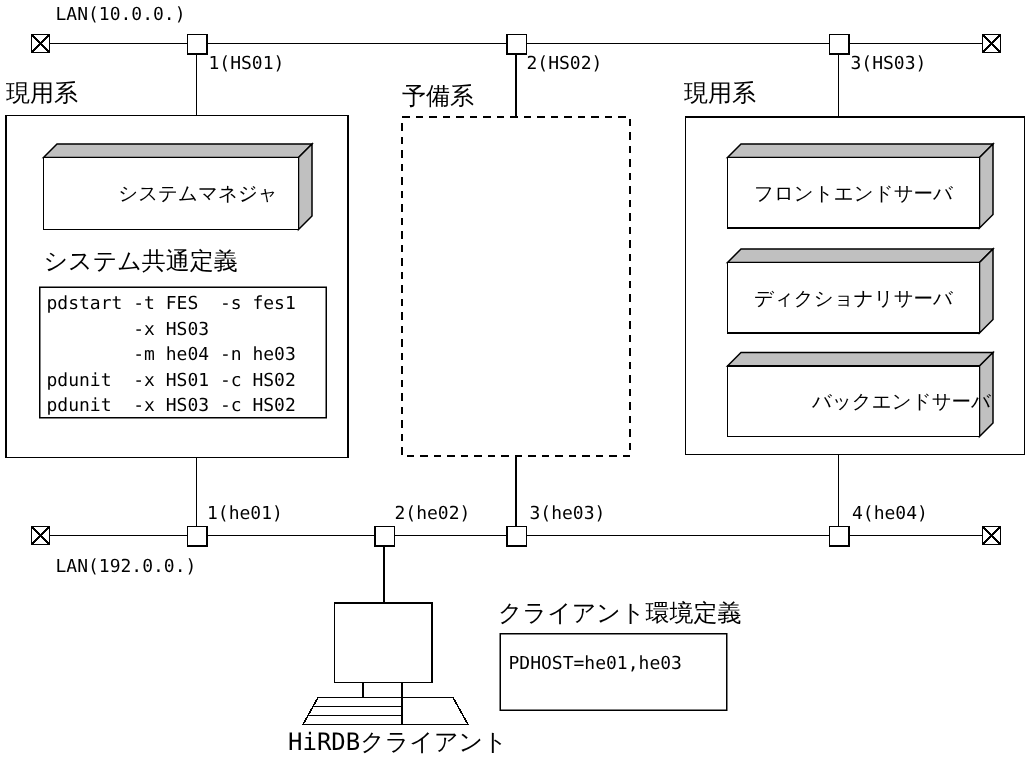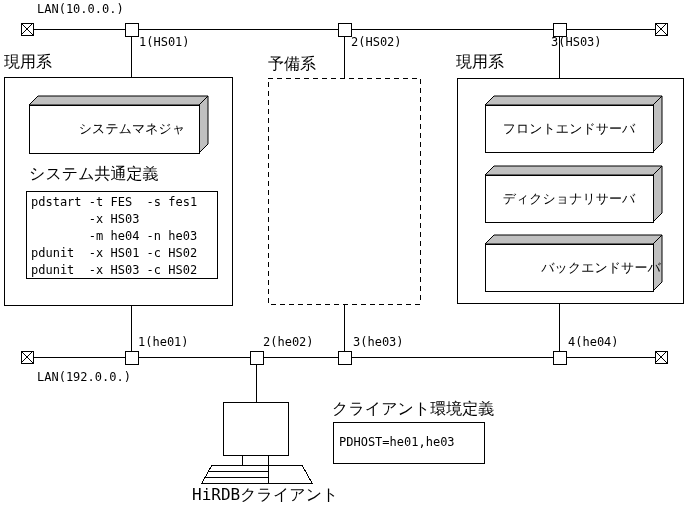--- a/index.html
+++ b/index.html
@@ -16,21 +16,21 @@
   svg.shapes{position:absolute;left:0;top:0;width:688px;height:511px;}
   .wire{stroke:var(--line);stroke-width:1;fill:none;shape-rendering:crispEdges;}
   .dashwire{stroke:var(--line);stroke-width:1;fill:none;stroke-dasharray:5 4;shape-rendering:crispEdges;}
   .whitebox{fill:#ffffff;stroke:var(--line);stroke-width:1;shape-rendering:crispEdges;}
   .face{fill:var(--face);stroke:var(--line);stroke-width:1;}
   .lbl{position:absolute;font-size:16px;line-height:13px;white-space:pre;}
   .small{font-size:12px;line-height:12px;}
   .boxlabel{position:absolute;display:flex;align-items:center;justify-content:center;font-size:13px;white-space:pre;}
   .codebox{position:absolute;left:26px;top:191px;width:192px;height:88px;border:1px solid var(--line);box-sizing:border-box;padding:2px 0 0 4px;}
   .codebox .cl{font-size:12px;line-height:17px;white-space:pre;}
-  .envbox{position:absolute;left:333px;top:422px;width:152px;height:42px;border:1px solid var(--line);box-sizing:border-box;padding:13px 16px 0 5px;}
+  .envbox{position:absolute;left:333px;top:422px;width:152px;height:52px;border:1px solid var(--line);box-sizing:border-box;padding:13px 16px 0 5px;}
   .envbox .cl{font-size:12px;line-height:13px;white-space:pre;}
 </style>
 </head>
 <body>
 
 <div class="canvas">
 
   <svg class="shapes">
 
     <line class="wire" x1="27" y1="29" x2="661" y2="29"></line>
@@ -108,21 +108,21 @@
       <polygon class="whitebox" points="212,465 302,465 312,483 202,483"></polygon>
       <line class="wire" x1="209" y1="471" x2="268" y2="471"></line>
       <line class="wire" x1="206" y1="477" x2="268" y2="477"></line>
       <line class="wire" x1="268" y1="465" x2="268" y2="483"></line>
     </g>
   </svg>
 
   <div class="lbl small" style="left:37px;top:3px;">LAN(10.0.0.)</div>
   <div class="lbl small" style="left:139px;top:36px;">1(HS01)</div>
   <div class="lbl small" style="left:351px;top:36px;">2(HS02)</div>
-  <div class="lbl small" style="left:551px;top:36px;">3(HS03)</div>
+  <div class="lbl small" style="left:567px;top:36px;">3(HS03)</div>
 
   <div class="lbl" style="left:4px;top:55px;">現用系</div>
   <div class="lbl" style="left:268px;top:57px;">予備系</div>
   <div class="lbl" style="left:456px;top:55px;">現用系</div>
 
   <div class="boxlabel" style="left:29px;top:105px;width:206px;height:48px;">システムマネジャ</div>
 
   <div class="lbl" style="left:29px;top:167px;">システム共通定義</div>
 
   <div class="codebox">

